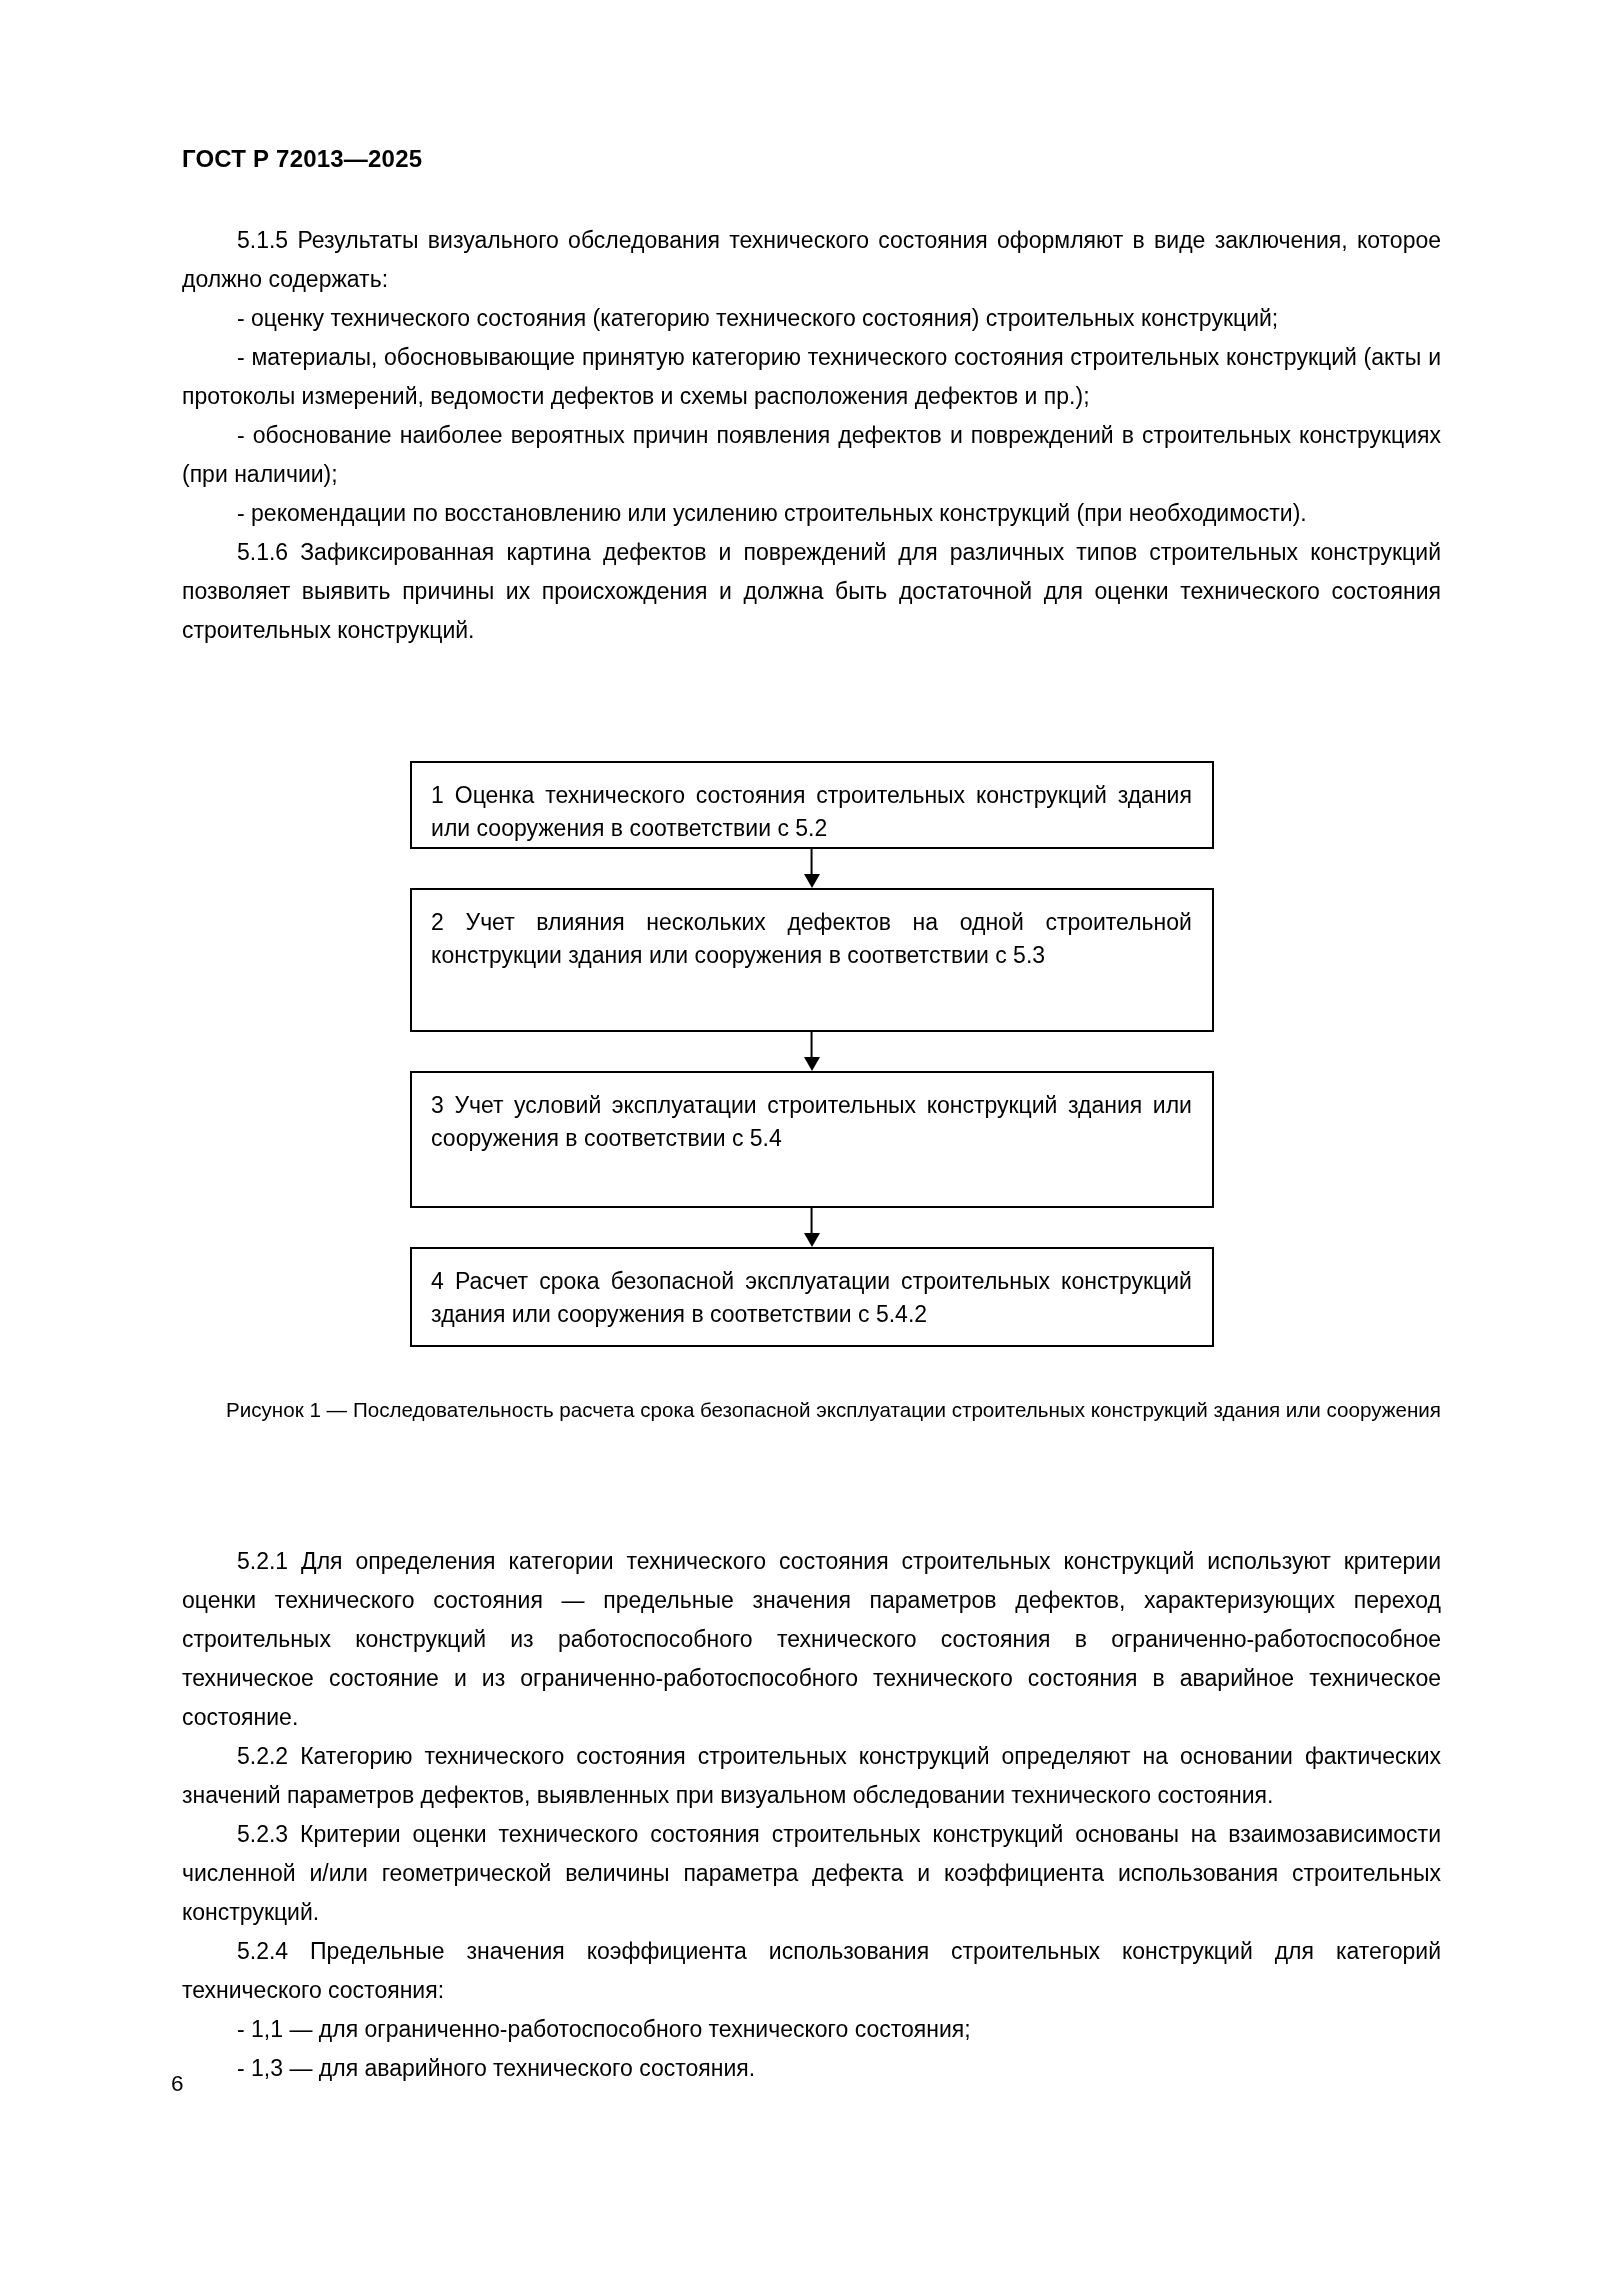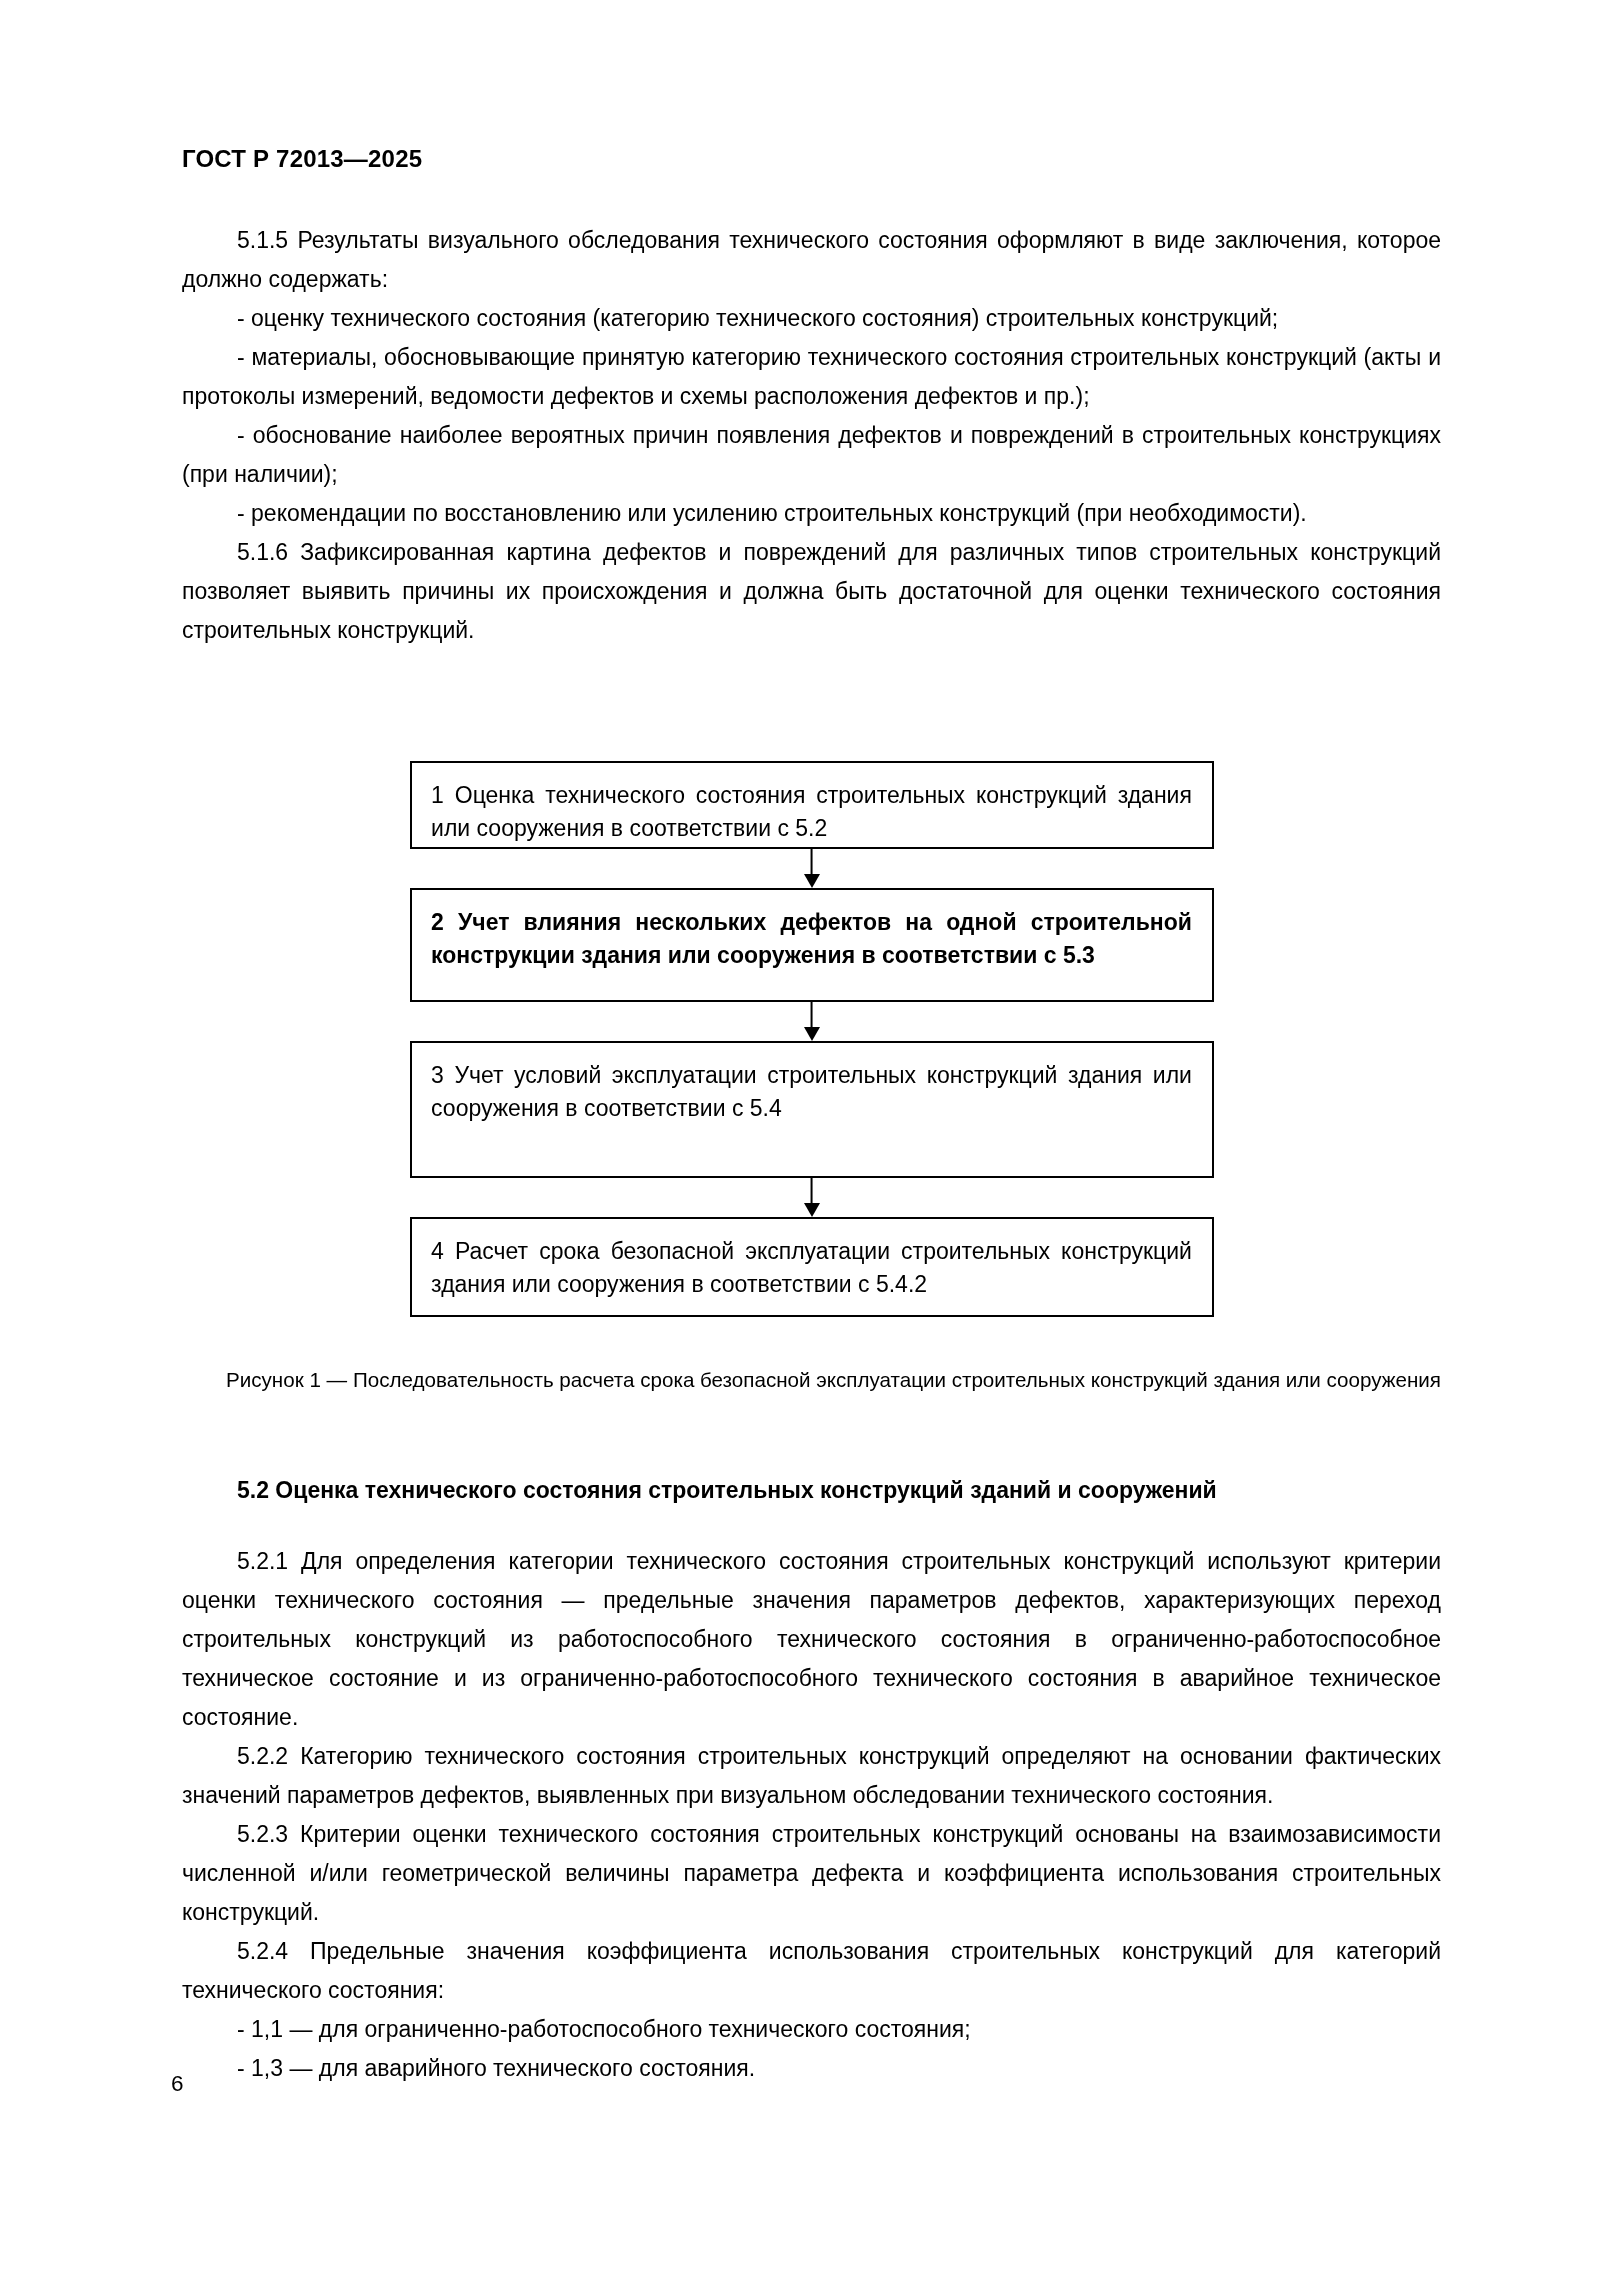--- a/index.html
+++ b/index.html
@@ -74,21 +74,21 @@
     box-sizing: border-box;
     width: 804px;
     padding: 15.7px 19.6px 13.7px 19.6px;
     font-size: 23px;
     line-height: 33px;
     text-align: justify;
     text-justify: inter-word;
     background: #ffffff;
   }
   .flow-box.b1 { height: 88px; }
-  .flow-box.b2 { height: 114px; font-weight: bold; }
+  .flow-box.b2 { height: 144px; }
   .flow-box.b3 { height: 137px; }
   .flow-box.b4 { height: 100px; }
 
   .flow-box .txt { display: block; }
 
   .connector {
     position: relative;
     height: 39px;
     width: 804px;
   }
@@ -204,21 +204,20 @@
       </div>
 
       <div class="flow-box b4">
         <span class="txt">4 Расчет  срока  безопасной  эксплуатации  строительных конструкций здания или сооружения в соответствии с 5.4.2</span>
       </div>
     </div>
 
     <div class="fig-caption">Рисунок 1 — Последовательность расчета срока безопасной эксплуатации строительных конструкций здания или  сооружения</div>
   </div>
 
-  <div class="section-head">5.2  Оценка технического состояния строительных конструкций зданий и сооружений</div>
 
   <div class="content2">
 
     <p class="para indent">5.2.1  Для определения категории технического состояния строительных конструкций используют критерии оценки технического состояния — предельные значения параметров дефектов, характеризующих переход строительных конструкций из работоспособного технического состояния в ограниченно-работоспособное техническое состояние и из ограниченно-работоспособного технического состояния в аварийное техническое состояние.</p>
 
     <p class="para indent">5.2.2  Категорию технического состояния строительных конструкций определяют на основании фактических значений параметров дефектов, выявленных при визуальном обследовании технического состояния.</p>
 
     <p class="para indent">5.2.3  Критерии оценки технического состояния строительных конструкций основаны на взаимозависимости численной и/или геометрической величины параметра дефекта и коэффициента использования строительных конструкций.</p>
 
     <p class="para indent">5.2.4  Предельные значения коэффициента использования строительных конструкций для категорий технического состояния:</p>

